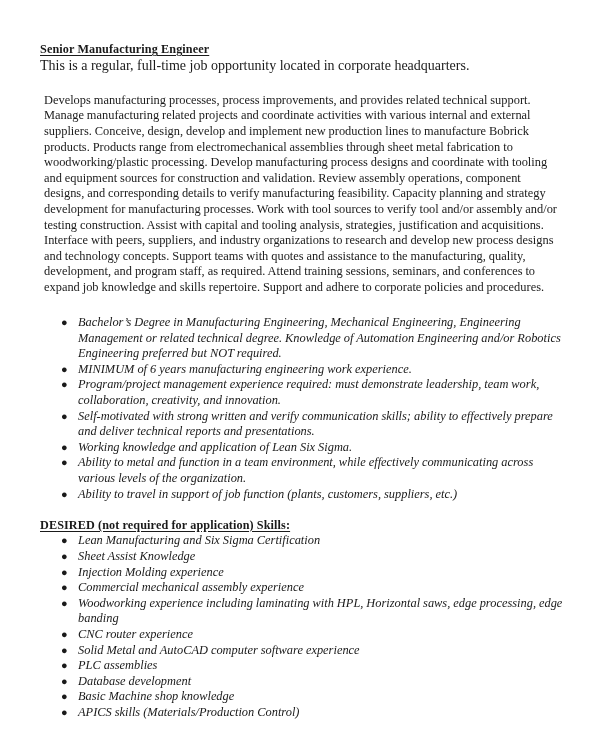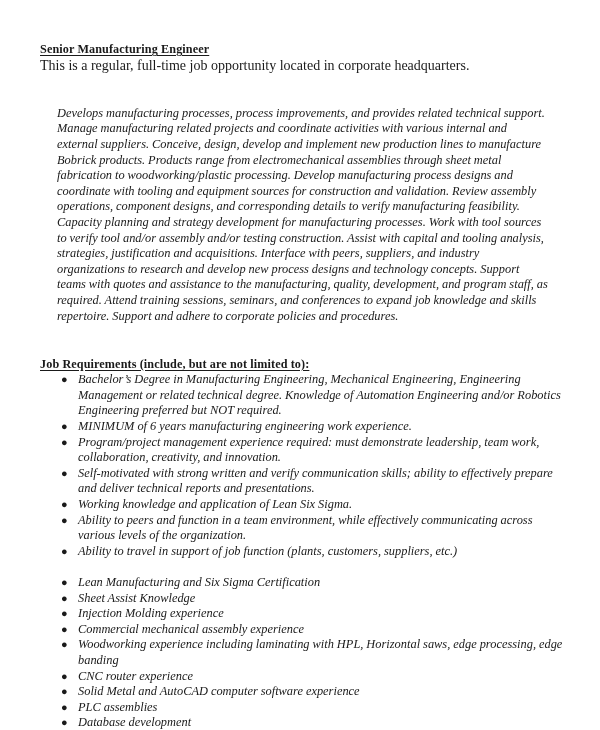--- a/index.html
+++ b/index.html
@@ -39,26 +39,25 @@
   .body-line {
     font-size: 14px;
     line-height: 15.6px;
     margin: 0;
     padding: 0;
     text-align: left;
   }
   .para {
     font-size: 12.4px;
     line-height: 15.6px;
-    margin: 17px;
+    margin: 4px;
     padding: 0;
     text-align: left;
     max-width: 528px;
     word-spacing: -0.15px;
-    font-style: italic;
   }
   .gap-sm { height: 15.6px; }
   ul.bullets {
     list-style: none;
     margin: 0;
     padding: 0;
   }
   ul.bullets > li {
     position: relative;
     font-size: 12.4px;
@@ -89,21 +88,20 @@
 
   <p class="body-line">This is a regular, full-time job opportunity located in corporate headquarters.</p>
 
   <div class="gap-sm"></div>
 
 
   <p class="para">Develops manufacturing processes, process improvements, and provides related technical support. Manage manufacturing related projects and coordinate activities with various internal and external suppliers. Conceive, design, develop and implement new production lines to manufacture Bobrick products. Products range from electromechanical assemblies through sheet metal fabrication to woodworking/plastic processing. Develop manufacturing process designs and coordinate with tooling and equipment sources for construction and validation. Review assembly operations, component designs, and corresponding details to verify manufacturing feasibility. Capacity planning and strategy development for manufacturing processes. Work with tool sources to verify tool and/or assembly and/or testing construction. Assist with capital and tooling analysis, strategies, justification and acquisitions. Interface with peers, suppliers, and industry organizations to research and develop new process designs and technology concepts. Support teams with quotes and assistance to the manufacturing, quality, development, and program staff, as required. Attend training sessions, seminars, and conferences to expand job knowledge and skills repertoire. Support and adhere to corporate policies and procedures.</p>
 
   <div class="gap-sm"></div>
 
-  <h2 class="doc-heading"><span class="u">Job Requirements (include, but are not limited to):</span></h2>
 
   <ul class="bullets">
     <li>
         <span class="bullet-mark">●</span>
         <span class="bullet-text">Bachelor’s Degree in Manufacturing Engineering, Mechanical Engineering, Engineering Management or related technical degree. Knowledge of Automation Engineering and/or Robotics Engineering preferred but NOT required.</span>
       </li>
     <li>
         <span class="bullet-mark">●</span>
         <span class="bullet-text">MINIMUM of 6 years manufacturing engineering work experience.</span>
       </li>
@@ -114,30 +112,31 @@
     <li>
         <span class="bullet-mark">●</span>
         <span class="bullet-text">Self-motivated with strong written and verify communication skills; ability to effectively prepare and deliver technical reports and presentations.</span>
       </li>
     <li>
         <span class="bullet-mark">●</span>
         <span class="bullet-text">Working knowledge and application of Lean Six Sigma.</span>
       </li>
     <li>
         <span class="bullet-mark">●</span>
-        <span class="bullet-text">Ability to peers and function in a team environment, while effectively communicating across various levels of the organization.</span>
+        <span class="bullet-text">Ability to metal and function in a team environment, while effectively communicating across various levels of the organization.</span>
       </li>
     <li>
         <span class="bullet-mark">●</span>
         <span class="bullet-text">Ability to travel in support of job function (plants, customers, suppliers, etc.)</span>
       </li>
   </ul>
 
   <div class="gap-sm"></div>
 
+  <h2 class="doc-heading"><span class="u">DESIRED (not required for application) Skills:</span></h2>
 
   <ul class="bullets">
     <li>
         <span class="bullet-mark">●</span>
         <span class="bullet-text">Lean Manufacturing and Six Sigma Certification</span>
       </li>
     <li>
         <span class="bullet-mark">●</span>
         <span class="bullet-text">Sheet Assist Knowledge</span>
       </li>

